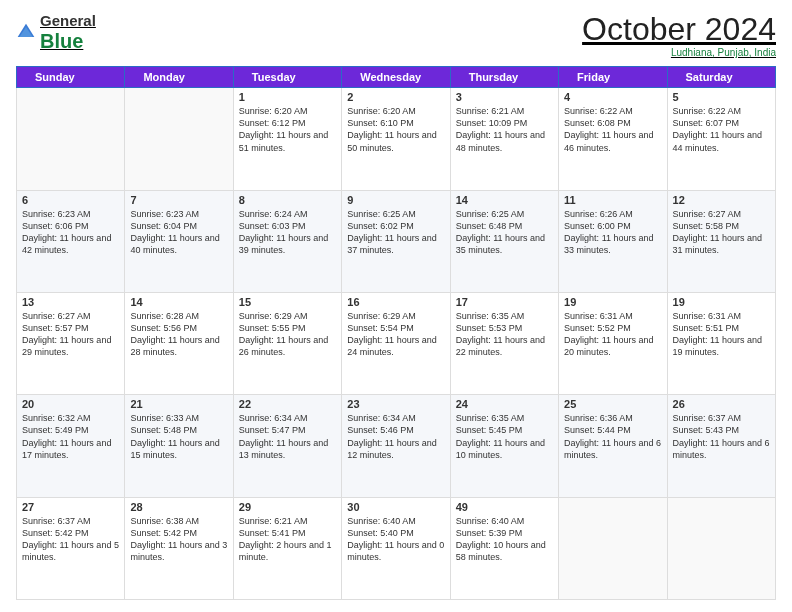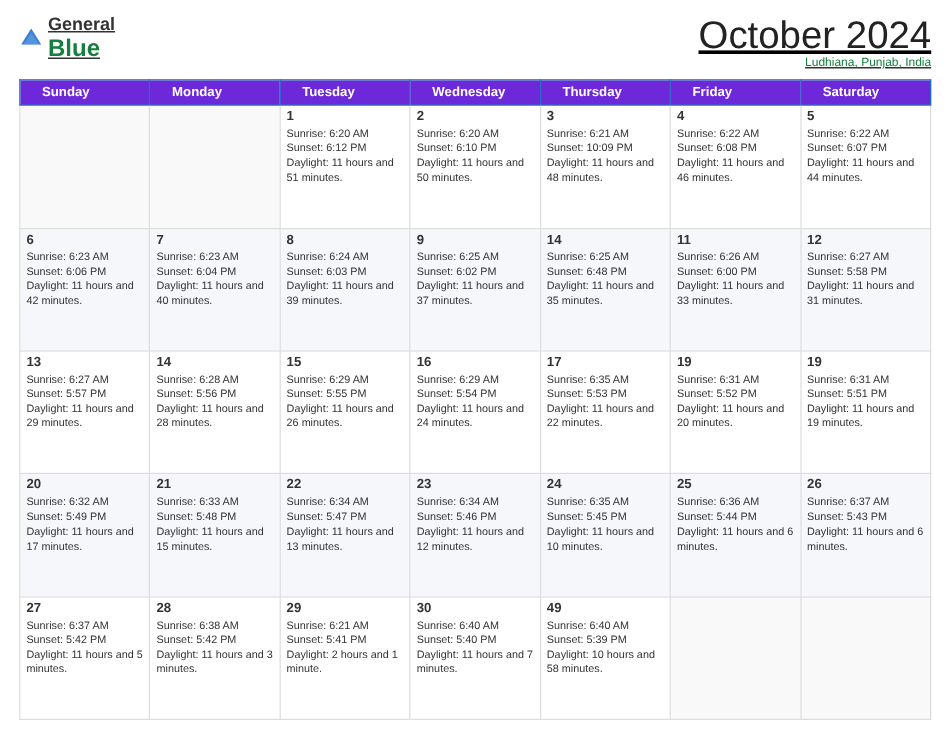--- a/index.html
+++ b/index.html
@@ -380,21 +380,21 @@
           <span>Sunrise: 6:21 AM</span><br>
           <span>Sunset: 5:41 PM</span><br>
           <span>Daylight: 2 hours and 1 minute.</span>
         </div>
           </td>
           <td>
             <span class="day-num">30</span>
         <div class="day-info">
           <span>Sunrise: 6:40 AM</span><br>
           <span>Sunset: 5:40 PM</span><br>
-          <span>Daylight: 11 hours and 7 minutes.</span>
+          <span>Daylight: 11 hours and 0 minutes.</span>
         </div>
           </td>
           <td>
             <span class="day-num">49</span>
         <div class="day-info">
           <span>Sunrise: 6:40 AM</span><br>
           <span>Sunset: 5:39 PM</span><br>
           <span>Daylight: 10 hours and 58 minutes.</span>
         </div>
           </td>

